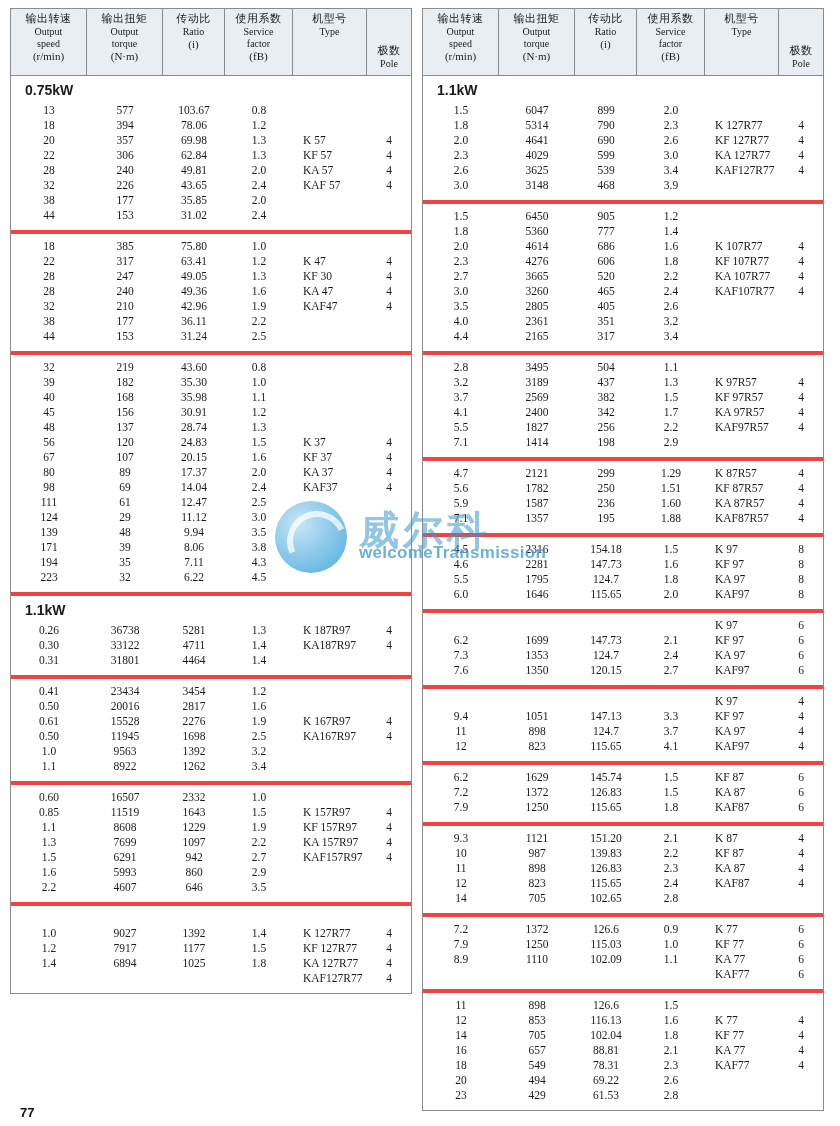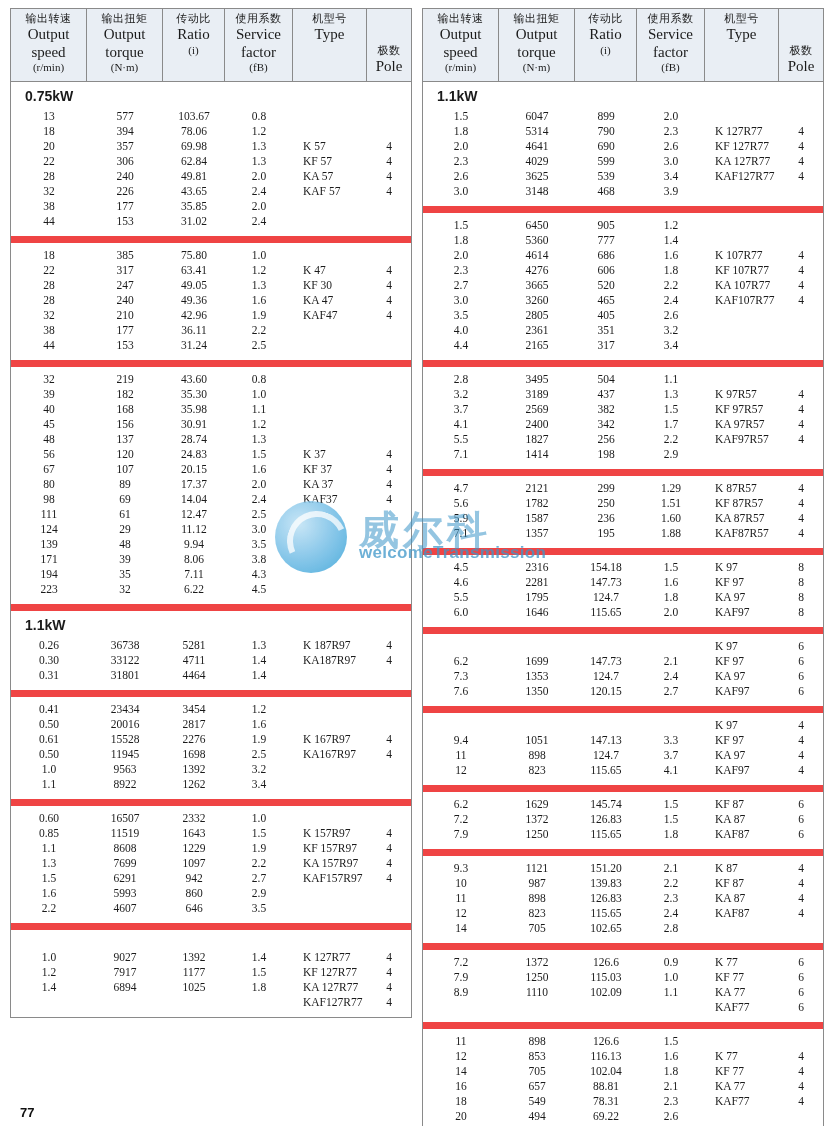--- a/index.html
+++ b/index.html
@@ -38,33 +38,33 @@
   .hdr .hc{
     box-sizing:border-box;
     border-right:1px solid #8a8a8a;
     text-align:center;
     padding:4px 1px 5px 1px;
     font-size:11.5px;
     line-height:1.18;
   }
   .hdr .hc:last-child{border-right:none;margin-top:32px;}
   .hc .cn{font-family:"DejaVu Sans", sans-serif;font-size:11px;letter-spacing:.5px;}
-  .hc .en{font-size:15px;}
+  .hc .en{font-size:10px;}
   .hc .unit{font-size:11px;}
   
   .w1{width:76px;}
   .w2{width:76px;}
   .w3{width:62px;}
   .w4{width:68px;}
   .w5{width:74px;}
   .w6{width:44px;}
 
   
   .group{
-    border-bottom:7px solid #ef4444;
+    border-bottom:4px solid #ef4444;
     position:relative;
   }
   .group:last-child{border-bottom:none;}
   .kw{
     font-weight:bold;
     font-size:14px;
     padding:6px 0 5px 14px;
     font-family:"Liberation Sans", sans-serif;
   }
   .row{

